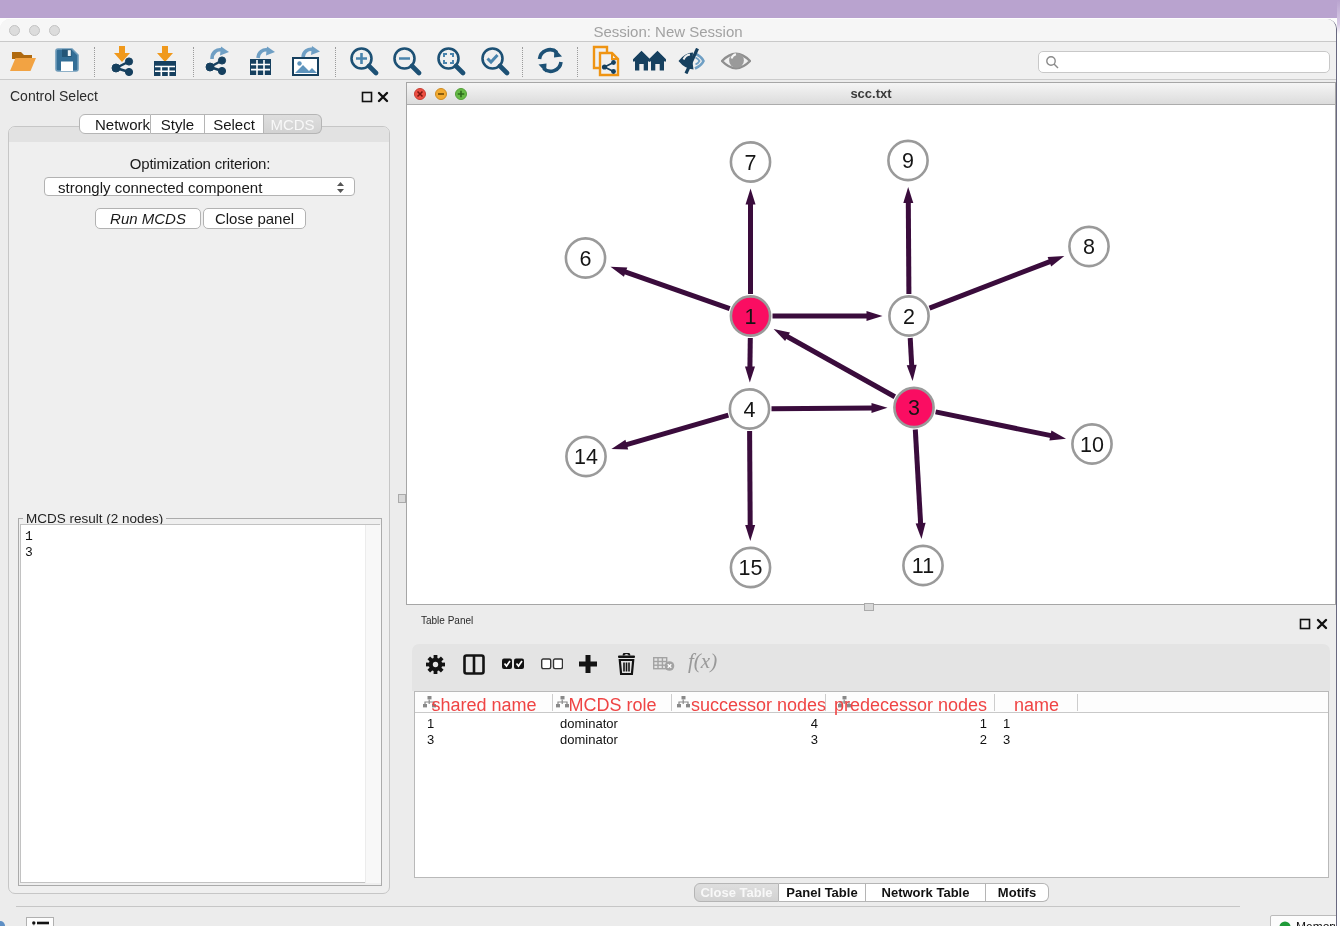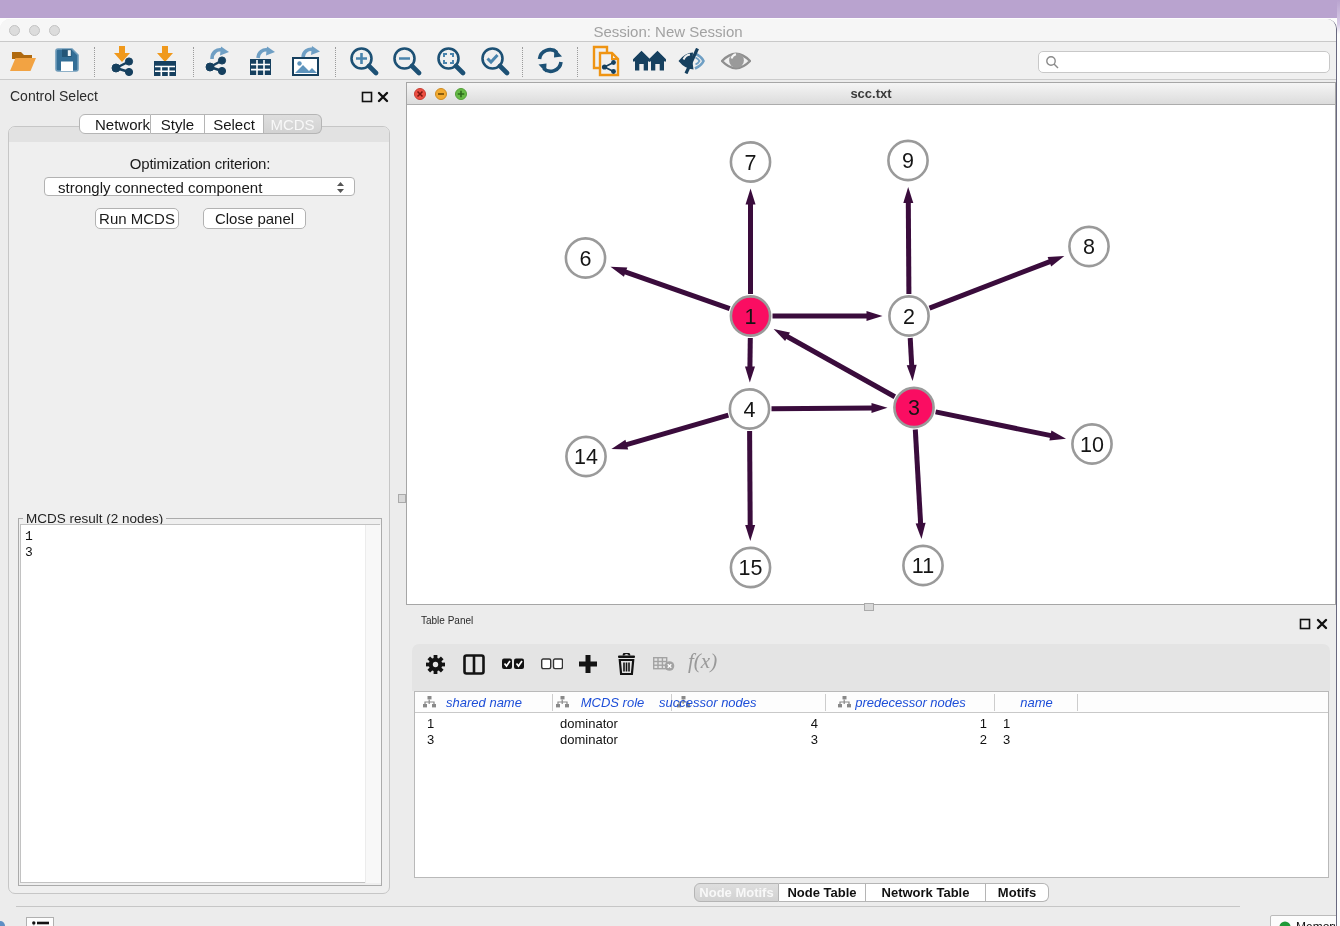--- a/index.html
+++ b/index.html
@@ -41,21 +41,21 @@
 #nettitle{position:absolute;left:0;top:0;width:100%;height:22px;background:linear-gradient(#f5f5f5,#dcdcdc);border-bottom:1px solid #acacac;box-sizing:border-box;}
 #nettitle .t{position:absolute;top:3px;left:0;width:100%;text-align:center;font-size:13px;font-weight:bold;color:#3a3a3a;}
 .tl{position:absolute;top:5px;width:12px;height:12px;border-radius:50%;box-sizing:border-box;}
 #canvas{position:absolute;left:0;top:22px;width:928px;height:499px;background:#fff;}
 
 #tp-title{left:421px;top:598px;font-size:10px;color:#2b2b2b;}
 #tp-toolbar{left:420px;top:630px;width:900px;height:34px;}
 #tablebox{left:414px;top:674px;width:915px;height:187px;background:#fff;border:1px solid #b9b9b9;box-sizing:border-box;}
 #thead{position:absolute;left:0;top:0;width:100%;height:21px;background:#fdfdfd;border-bottom:1px solid #c9c9c9;box-sizing:border-box;}
 .hsep{position:absolute;top:2px;height:17px;width:0;border-left:1px solid #cdcdcd;}
-.hlabel{position:absolute;top:3px;font-size:13px;color:#1d4ed8;font-style:italic;}
+.hlabel{position:absolute;top:3px;font-size:18px;color:#ef4444;}
 .cell{position:absolute;font-size:13px;color:#111;}
 
 .btab{position:absolute;top:866px;height:19px;box-sizing:border-box;border:1px solid #b5b5b5;background:#fff;color:#111;font-size:13px;font-weight:bold;text-align:center;line-height:17px;}
 
 #statusbar{left:16px;top:889px;width:1224px;height:37px;background:#ececec;border-top:1px solid #c6c6c6;box-sizing:border-box;text-align:center;}
 #listbtn{position:absolute;left:10px;top:10px;width:28px;height:20px;background:#fdfdfd;border:1px solid #b0b0b0;box-sizing:border-box;}
 #membtn{position:absolute;left:1254px;top:8px;width:74px;height:22px;background:#fcfcfc;border:1px solid #bbb;border-radius:2px;box-sizing:border-box;font-size:12px;color:#111;}
 .handle{position:absolute;background:#d8d8d8;border:1px solid #aaa;box-sizing:border-box;}
 </style>
 </head>
@@ -224,21 +224,21 @@
 <div class="tab" style="left:205px;width:59px;border-left:none;">Select</div>
 <div class="tab" style="left:264px;width:58px;border-left:none;border-radius:0 6px 6px 0;background:linear-gradient(#dedede,#d2d2d2);color:#f8f8f8;">MCDS</div>
 
 <div id="optlabel" class="abs">Optimization criterion:</div>
 <div id="dropdown" class="abs">
           <span class="dtext">strongly connected component</span>
 <svg style="position:absolute;right:8px;top:2px;" width="11" height="15" viewBox="0 0 11 15">
             <path d="M2 6 L5.5 2 L9 6 Z M2 9 L5.5 13 L9 9 Z" fill="#555"></path>
           </svg>
 </div>
-<div class="btn" style="left:95px;top:191px;width:84px;">Run MCDS</div>
+<div class="btn" style="left:95px;top:191px;width:106px;font-style:italic;">Run MCDS</div>
 <div class="btn" style="left:203px;top:191px;width:103px;">Close panel</div>
 
 <div id="fieldset" class="abs"></div>
 <div id="legend" class="abs">MCDS result (2 nodes)</div>
 <div id="mcds-text" class="abs">
   <div class="ln" style="top:4px;">1</div>
   <div class="ln" style="top:20px;">3</div>
 </div>
 <div id="mcds-scroll" class="abs"></div>
 
@@ -419,37 +419,37 @@
 <svg class="treeico" style="position:absolute;left:423px;top:4px;" width="13" height="13" viewBox="0 0 13 13">
               <g fill="#898989">
                 <rect x="4.5" y="0" width="4" height="3.4"></rect>
                 <rect x="0" y="8" width="4" height="3.4"></rect>
                 <rect x="9" y="8" width="4" height="3.4"></rect>
                 <path d="M6.2 3.4 v2.6 M2 8 v-2 h9 v2 M6.2 4 v4" stroke="#898989" fill="none" stroke-width="1.2"></path>
               </g>
             </svg>
 <div class="hlabel" style="left:0;width:138px;text-align:center;">shared name</div>
 <div class="hlabel" style="left:138px;width:119px;text-align:center;">MCDS role</div>
-<div class="hlabel" style="left:244px;width:154px;text-align:left;">successor nodes</div>
+<div class="hlabel" style="left:257px;width:154px;text-align:right;">successor nodes</div>
 <div class="hlabel" style="left:411px;width:169px;text-align:center;">predecessor nodes</div>
 <div class="hlabel" style="left:580px;width:83px;text-align:center;">name</div>
   </div>
   <div class="cell" style="left:12px;top:24px;">1</div>
   <div class="cell" style="left:145px;top:24px;">dominator</div>
   <div class="cell" style="left:257px;top:24px;width:146px;text-align:right;">4</div>
   <div class="cell" style="left:411px;top:24px;width:161px;text-align:right;">1</div>
   <div class="cell" style="left:588px;top:24px;">1</div>
   <div class="cell" style="left:12px;top:40px;">3</div>
   <div class="cell" style="left:145px;top:40px;">dominator</div>
   <div class="cell" style="left:257px;top:40px;width:146px;text-align:right;">3</div>
   <div class="cell" style="left:411px;top:40px;width:161px;text-align:right;">2</div>
   <div class="cell" style="left:588px;top:40px;">3</div>
 </div>
-<div class="btab" style="left:694px;width:85px;border-radius:6px 0 0 6px;background:linear-gradient(#dedede,#d2d2d2);color:#f8f8f8;">Node Motifs</div>
-<div class="btab" style="left:779px;width:87px;border-left:none;">Node Table</div>
+<div class="btab" style="left:694px;width:85px;border-radius:6px 0 0 6px;background:linear-gradient(#dedede,#d2d2d2);color:#f8f8f8;">Close Table</div>
+<div class="btab" style="left:779px;width:87px;border-left:none;">Panel Table</div>
 <div class="btab" style="left:866px;width:120px;border-left:none;">Network Table</div>
 <div class="btab" style="left:986px;width:63px;border-left:none;border-radius:0 6px 6px 0;">Motifs</div>
 
 <div id="statusbar" class="abs">
   <div id="listbtn">
             <svg style="position:absolute;left:5px;top:3px;" width="17" height="13" viewBox="0 0 17 13">
               <g fill="#131313">
                 <circle cx="1.8" cy="2" r="1.7"></circle>
                 <circle cx="1.8" cy="6.5" r="1.7"></circle>
                 <circle cx="1.8" cy="11" r="1.7"></circle>

